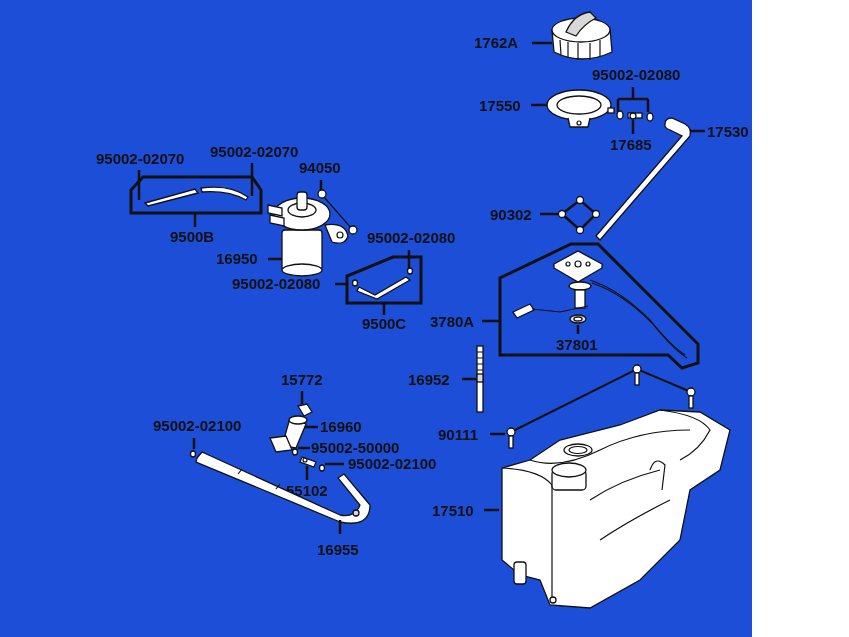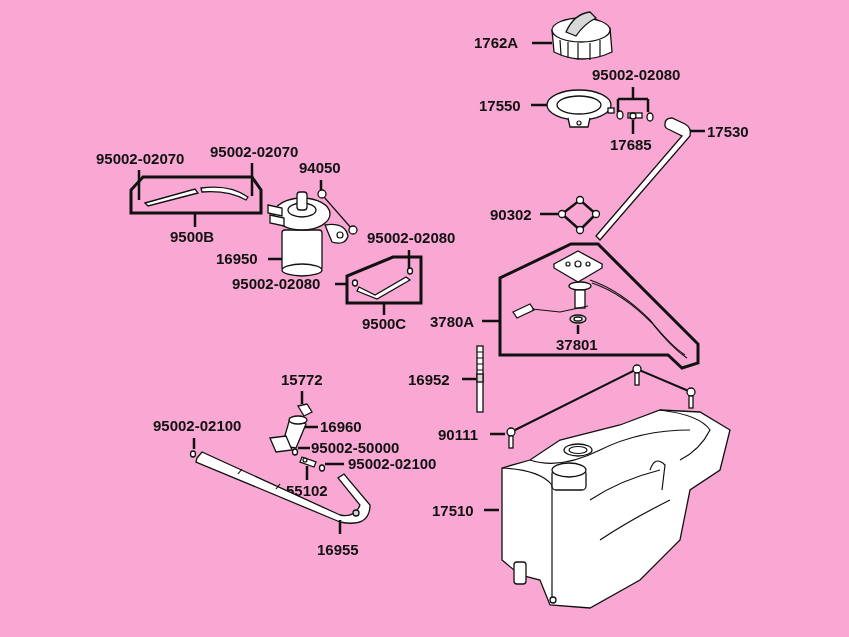--- a/index.html
+++ b/index.html
@@ -1,16 +1,16 @@
 <!DOCTYPE html>
 <html><head>
 <meta charset="utf-8">
 <style>
   html, body { margin: 0; padding: 0; background: #ffffff; }
-  #canvas { position: relative; width: 849px; height: 637px; overflow: hidden; background: #f9a8d4; }
+  #canvas { position: relative; width: 752px; height: 637px; overflow: hidden; background: #1d4ed8; }
   svg { position: absolute; left: 0; top: 0; }
   .lbl { font-family: "Liberation Sans", sans-serif; font-weight: bold; font-size: 15px; fill: #111; }
   .part { fill: #fff; stroke: #111; stroke-width: 1.3; }
   .partg { fill: #d8d8d8; stroke: #111; stroke-width: 1.3; }
   .lead { stroke: #111; stroke-width: 2.5; fill: none; }
   .box { stroke: #111; stroke-width: 3; fill: none; }
   .thin { stroke: #111; stroke-width: 1.2; fill: none; }
 </style>
 </head>
 <body>

